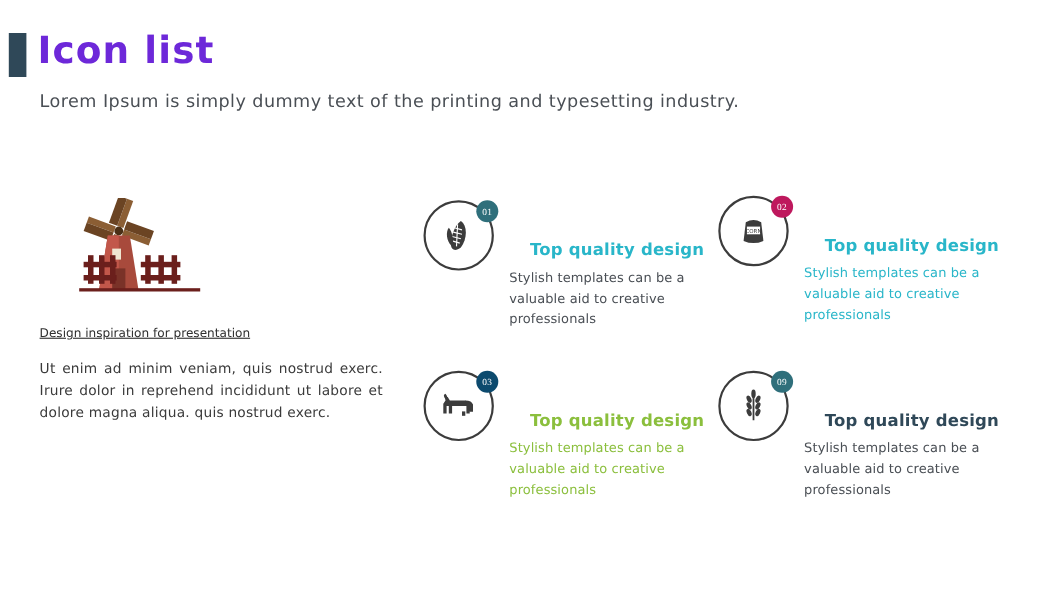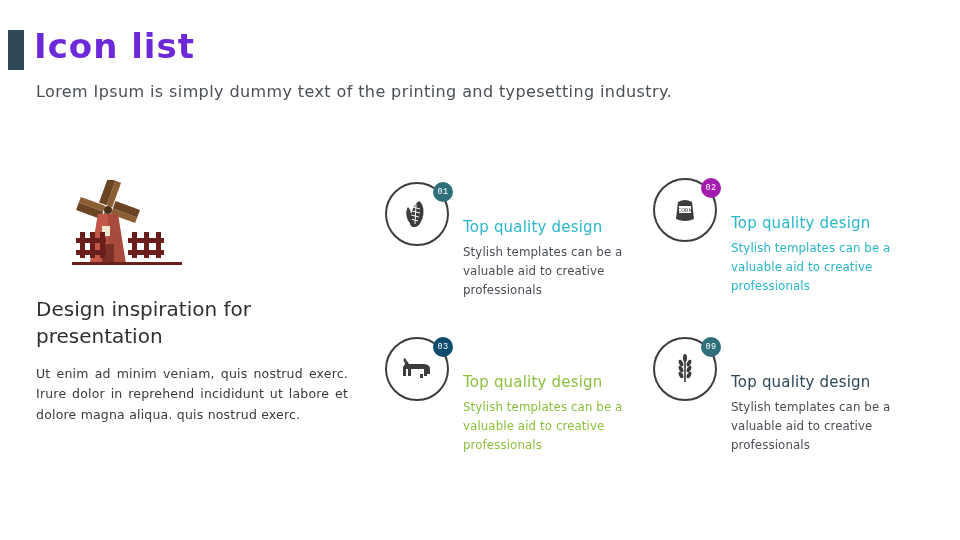--- a/index.html
+++ b/index.html
@@ -48,24 +48,25 @@
     top: 180px;
     width: 320px;
   }
   .windmill-wrap {
     width: 320px;
     height: 100px;
     position: relative;
   }
   .left-heading {
     margin-top: 16px;
-    font-size: 20px;
+    font-size: 11px;
     color: #2f2f2f;
     line-height: 1.35;
     width: 230px;
+    text-decoration: underline;
   }
   .left-body {
     margin-top: 14px;
     font-size: 12.5px;
     color: #3a3a3a;
     line-height: 1.62;
     text-align: justify;
     width: 312px;
     letter-spacing: 0.2px;
   }
@@ -104,34 +105,35 @@
     left: 48px;
     top: 0px;
     width: 20px;
     height: 20px;
     border-radius: 50%;
     color: #fff;
     font-size: 8.5px;
     display: flex;
     align-items: center;
     justify-content: center;
-    font-family: Liberation Mono, monospace;
+    font-family: Liberation Serif, serif;
     letter-spacing: 0.3px;
   }
   .item-text {
     position: absolute;
     left: 78px;
     top: 36px;
     width: 196px;
   }
   .item-title {
     font-size: 15px;
-    font-weight: normal;
+    font-weight: bold;
     letter-spacing: 0.2px;
     margin-bottom: 7px;
+    text-align: center;
   }
   .item-desc {
     font-size: 11.8px;
     line-height: 1.62;
     letter-spacing: 0.1px;
   }
   svg { display: block; }
 </style>
 </head>
 <body>
@@ -212,21 +214,21 @@
   </div>
 
   <div class="item item-1">
     <div class="icon-circle">
       <svg width="34" height="34" viewBox="0 0 34 34">
         <path d="M10 9 Q17 5 24 9 L26 26 Q17 30 8 26 Z" fill="#3c3c3c"></path>
         <rect x="11" y="13" width="12" height="7" fill="#fff"></rect>
         <text x="17" y="19" font-size="5" fill="#3c3c3c" text-anchor="middle" font-family="DejaVu Sans">CORN</text>
       </svg>
     </div>
-    <div class="badge" style="background:#a21caf">02</div>
+    <div class="badge" style="background:#be185d">02</div>
     <div class="item-text">
       <div class="item-title" style="color:#29b6c9">Top quality design</div>
       <div class="item-desc" style="color:#29b6c9">Stylish templates can be a valuable aid to  creative professionals</div>
     </div>
   </div>
 
   <div class="item item-2">
     <div class="icon-circle">
       <svg width="36" height="30" viewBox="0 0 36 30">
         <path d="M6 10 Q5 6 8 7 L10 10 L24 10 Q30 10 31 14 L31 20 L28 20 L28 15 L12 15 L12 22 L9 22 L9 15 L7 15 L7 22 L4 22 L4 13 Z" fill="#3c3c3c"></path>

